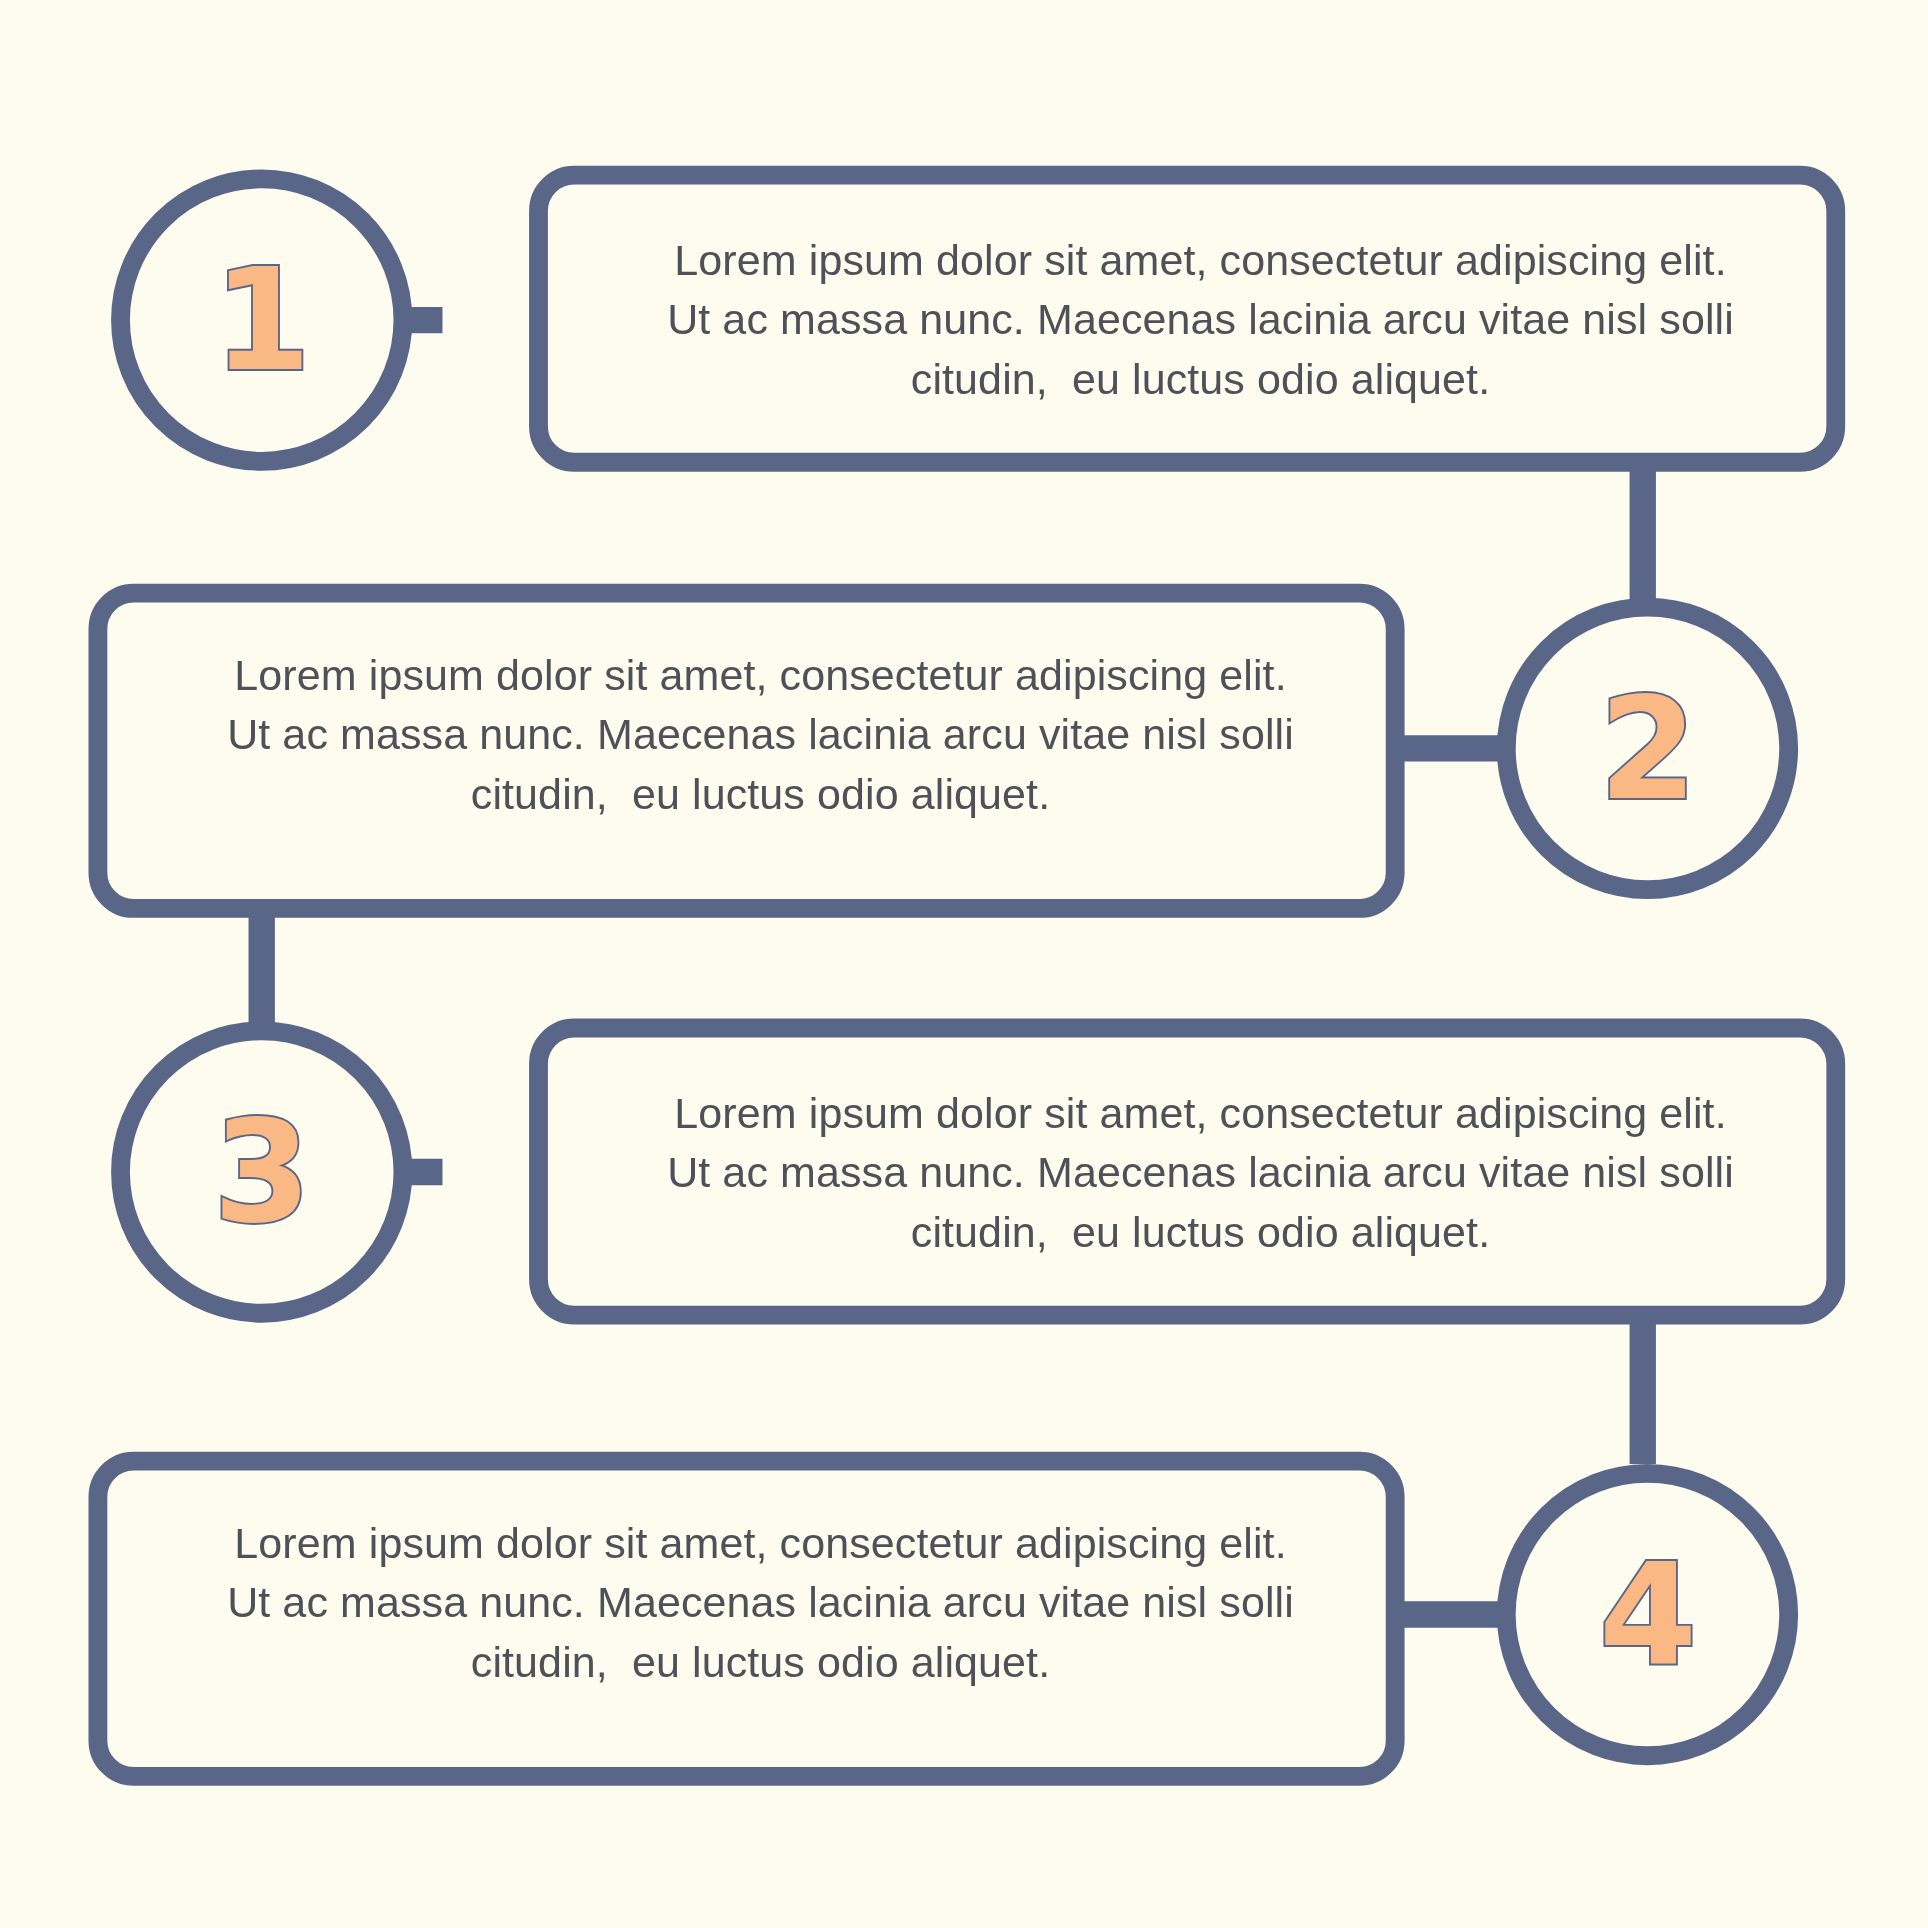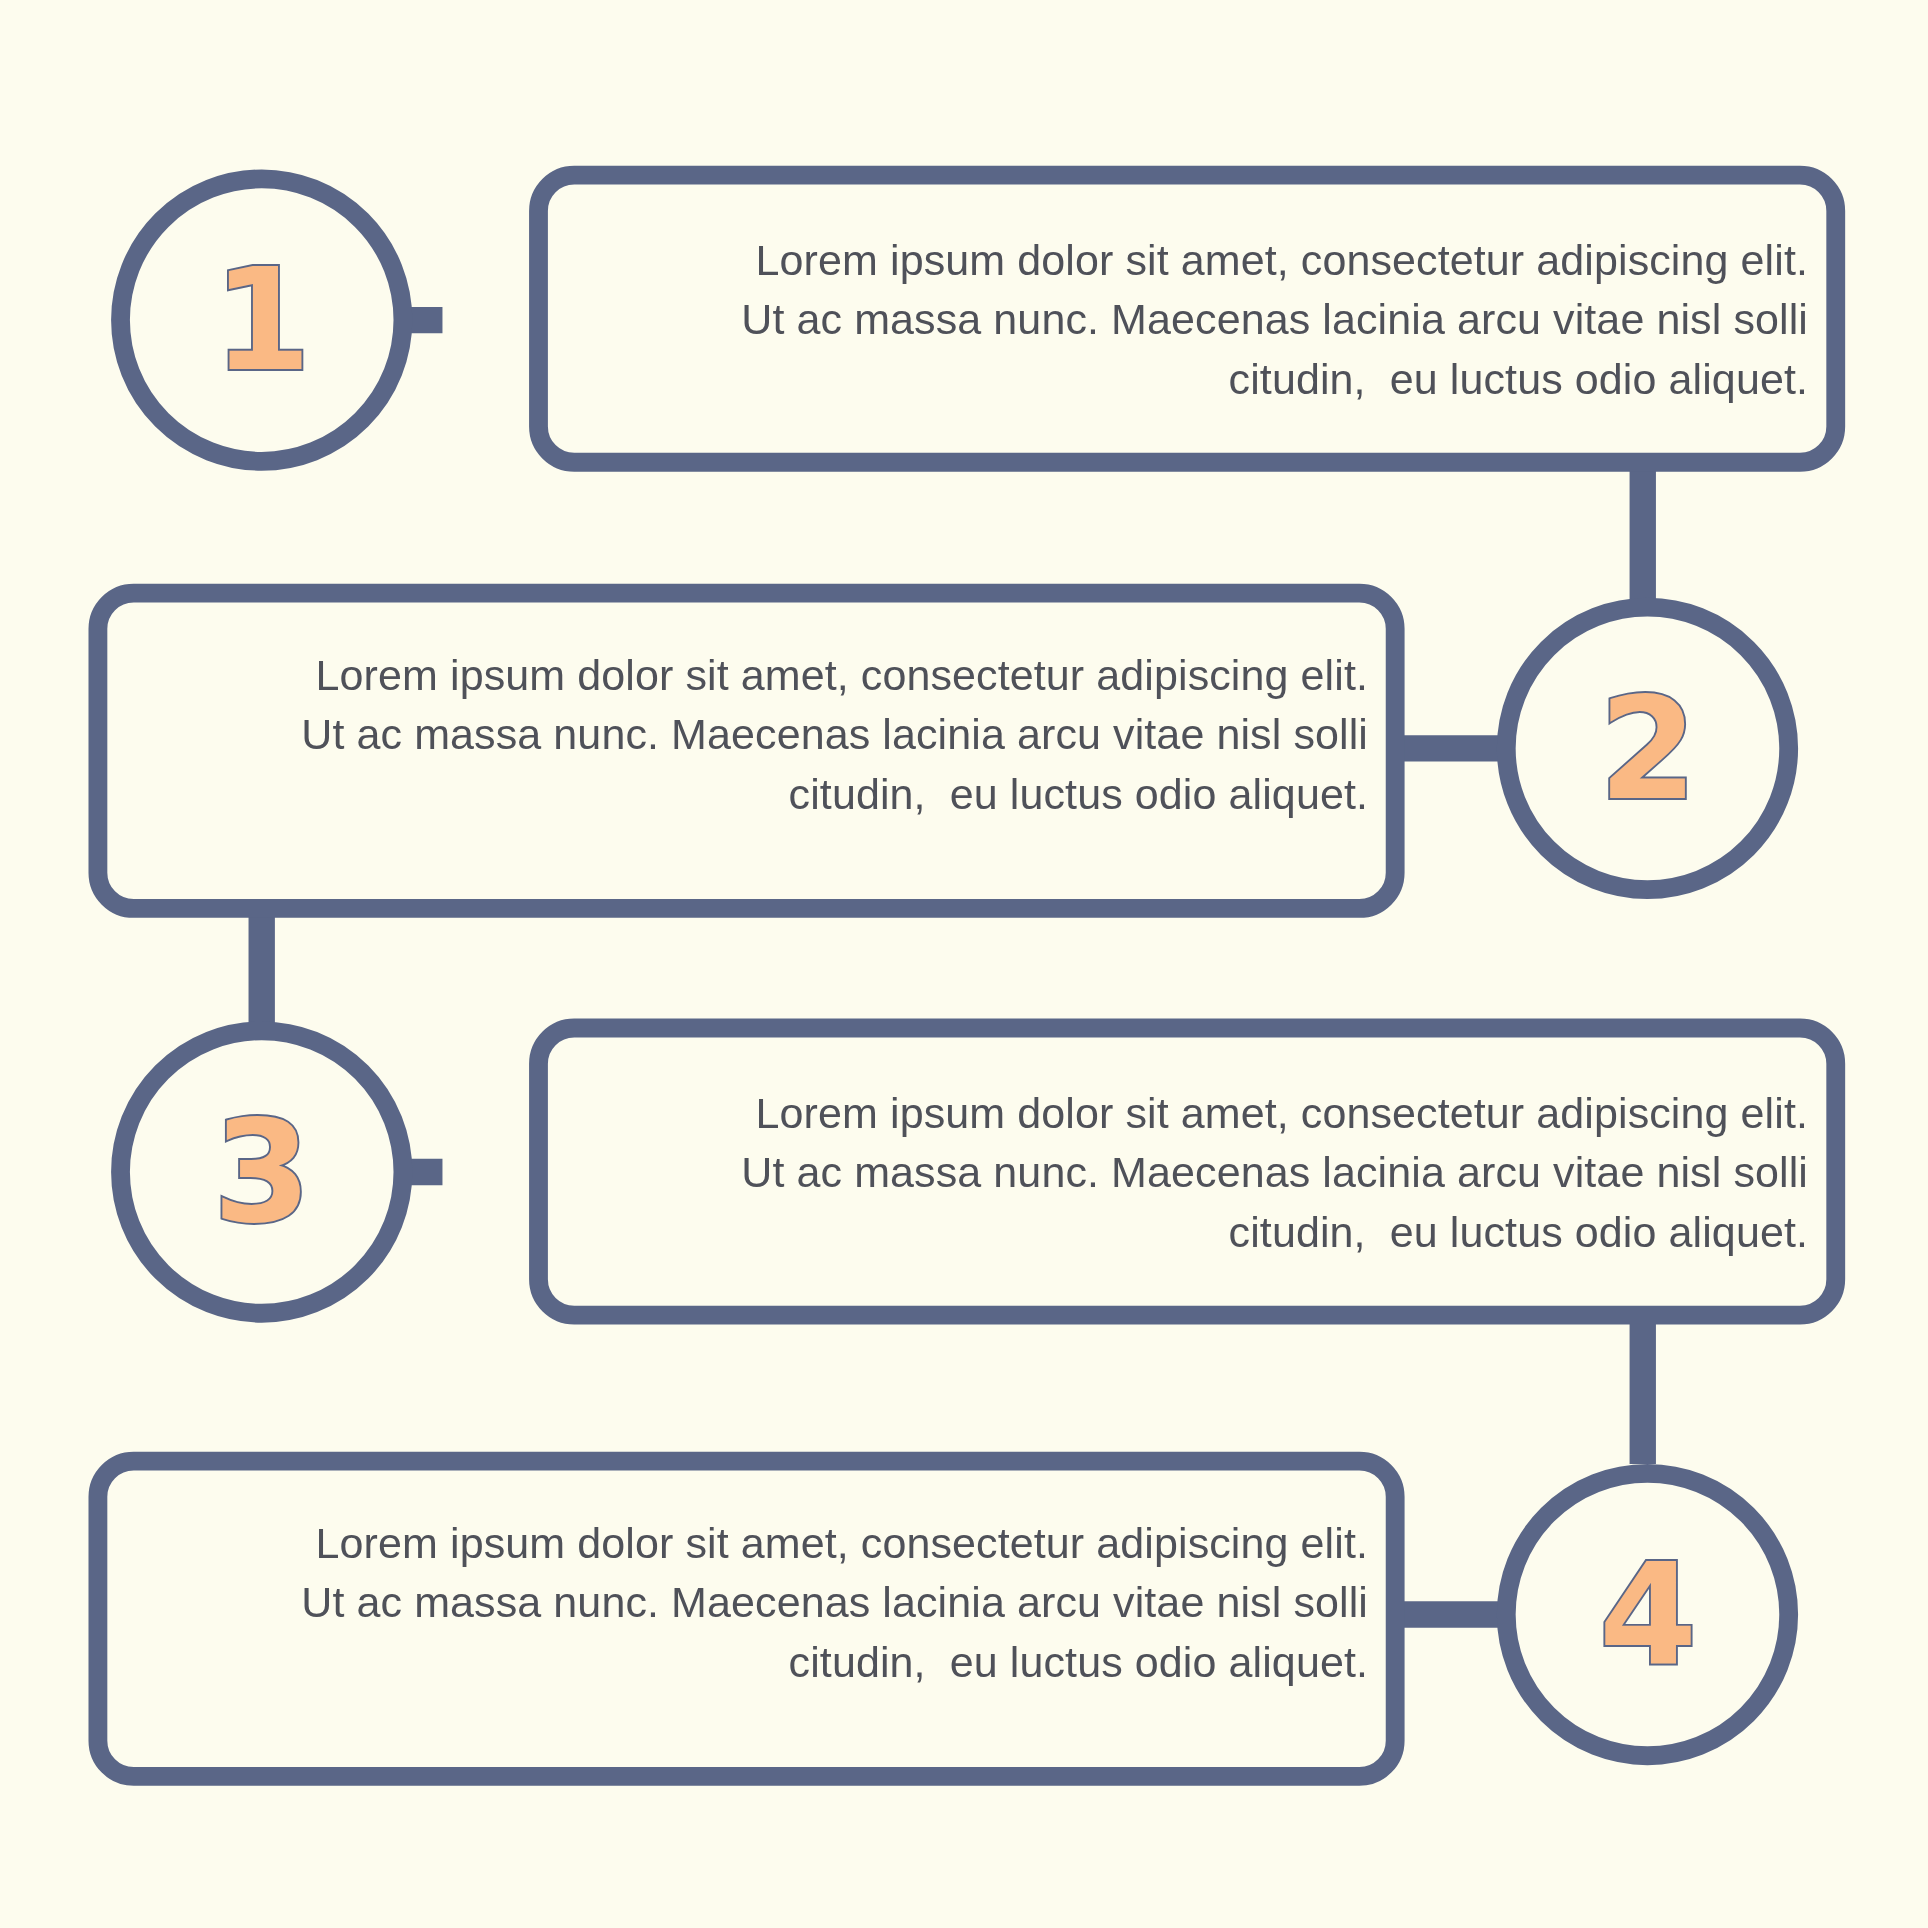--- a/index.html
+++ b/index.html
@@ -26,21 +26,21 @@
     display: block;
   }
   .step-text {
     position: absolute;
     color: #4f5159;
     font-family: "Liberation Sans", sans-serif;
     font-size: 43px;
     line-height: 1.38;
     letter-spacing: 0.1px;
     white-space: pre-wrap;
-    text-align: right;
+    text-align: center;
     pointer-events: none;
   }
   .num-label {
     position: absolute;
     font-family: "DejaVu Sans", sans-serif;
     font-weight: bold;
     font-size: 141px;
     line-height: 1;
     color: #fab984;
     -webkit-text-stroke: 3.8px #5a6687;

